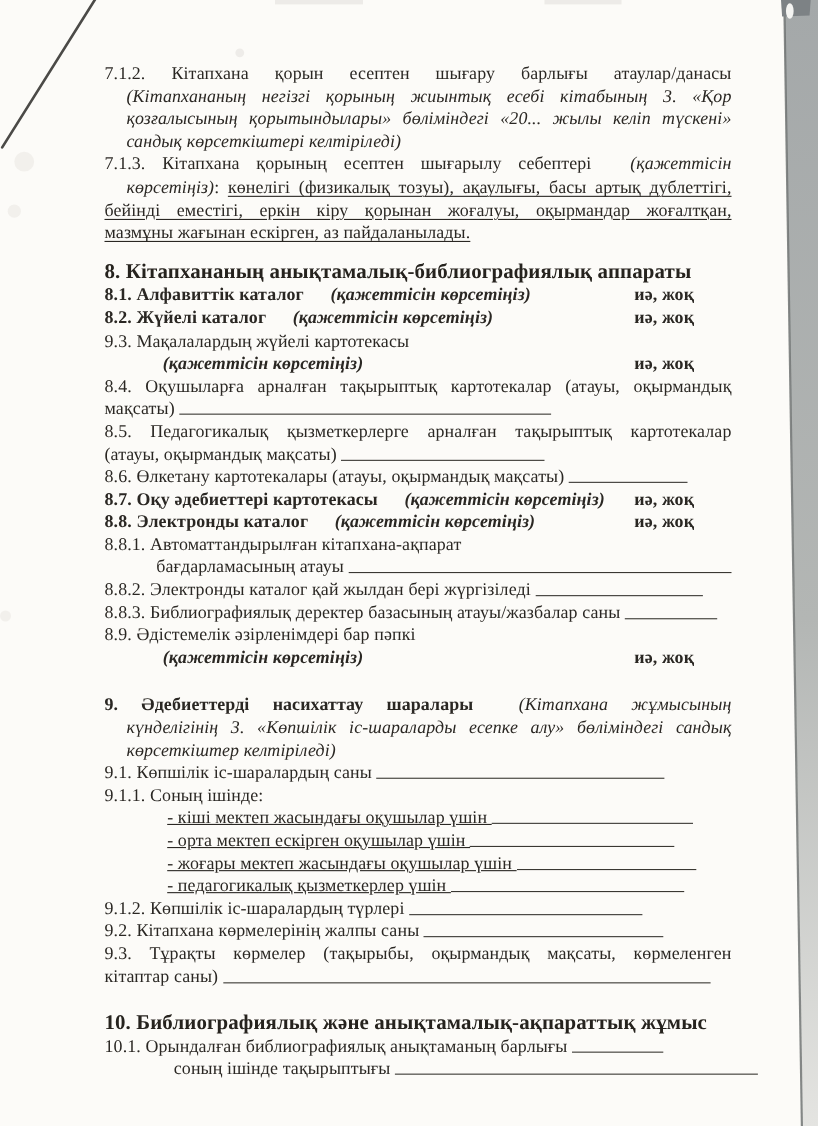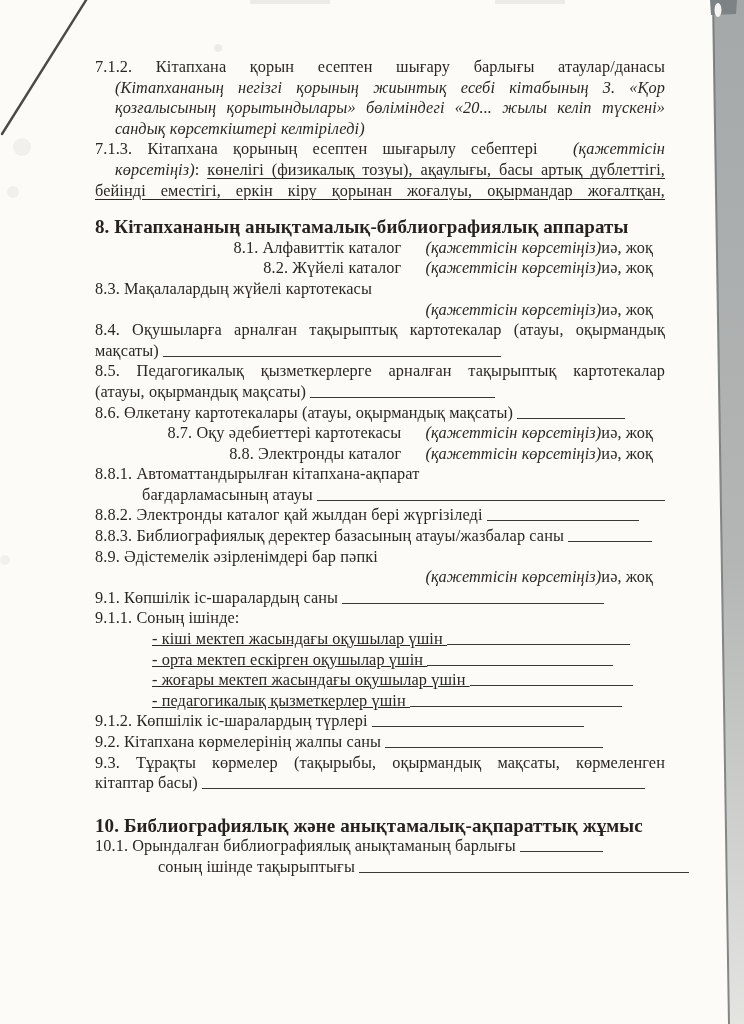--- a/index.html
+++ b/index.html
@@ -11,22 +11,22 @@
   .page{position:relative;width:744px;height:1024px;background:#fcfbf8;border-radius:26px;}
   .content{
     position:absolute;left:95px;top:57px;width:570px;
     font-size:16.3px;line-height:20.6px;color:#2a2723;
     letter-spacing:0.1px;
   }
   .jl{text-align:justify;text-align-last:justify;}
   .it{font-style:italic;margin-left:20px;}
   .b{font-weight:bold;}
   .ul{text-decoration:underline;text-decoration-thickness:1.3px;text-underline-offset:2.5px;}
-  .row{display:flex;justify-content:flex-end;white-space:nowrap;}
-  .ans{margin-right:12px;}
+  .row{display:flex;justify-content:space-between;white-space:nowrap;font-weight:bold;}
+  .ans{margin-right:34px;}
   .blank{display:inline-block;border-bottom:1.5px solid #3a3833;height:13px;margin-bottom:-1px;}
   .ind1{padding-left:33px;}
   .ind2{padding-left:47px;}
   .ind3{padding-left:57px;text-decoration:underline;}
   .ind4{padding-left:63px;}
   .nw{white-space:nowrap;}
   .gap16{margin-top:16px;}
   .gap22{margin-top:22px;}
   h3{margin:0;font-size:19px;line-height:20.6px;font-weight:bold;color:#26231e;}
   .artifacts{position:absolute;left:0;top:0;width:744px;height:1024px;pointer-events:none;}
@@ -46,35 +46,36 @@
     </div>
 
     <div>
       <div class="jl">
         <span>7.1.3. Кітапхана қорының есептен шығарылу себептері </span><span class="it">(қажеттісін</span>
       </div>
       <div class="jl">
         <span class="it">көрсетіңіз)</span><span>: </span><span class="ul">көнелігі (физикалық тозуы), ақаулығы, басы артық дублеттігі,</span>
       </div>
       <div class="jl ul">бейінді еместігі, еркін кіру қорынан жоғалуы, оқырмандар жоғалтқан,</div>
+      <div class="ul">мазмұны жағынан ескірген, аз пайдаланылады.</div>
     </div>
 
     <h3 class="gap16">8. Кітапхананың анықтамалық-библиографиялық аппараты</h3>
 
     <div class="row">
       <span><span>8.1. Алфавиттік каталог </span><span class="it">(қажеттісін көрсетіңіз)</span></span>
       <span class="ans">иә, жоқ</span>
     </div>
 
     <div class="row">
       <span><span>8.2. Жүйелі каталог </span><span class="it">(қажеттісін көрсетіңіз)</span></span>
       <span class="ans">иә, жоқ</span>
     </div>
 
-    <div>8.3. Мақалалардың жүйелі картотекасы</div>
+    <div>9.3. Мақалалардың жүйелі картотекасы</div>
     <div class="row">
       <span class="it ind1">(қажеттісін көрсетіңіз)</span>
       <span class="ans">иә, жоқ</span>
     </div>
 
     <div>
       <div class="jl">8.4. Оқушыларға арналған тақырыптық картотекалар (атауы, оқырмандық</div>
       <div class="nw"><span>мақсаты) </span><span class="blank" style="width:338px"></span></div>
     </div>
 
@@ -101,37 +102,44 @@
     <div class="nw"><span>8.8.2. Электронды каталог қай жылдан бері жүргізіледі </span><span class="blank" style="width:152px"></span></div>
 
     <div class="nw"><span>8.8.3. Библиографиялық деректер базасының атауы/жазбалар саны </span><span class="blank" style="width:84px"></span></div>
 
     <div>8.9. Әдістемелік әзірленімдері бар пәпкі</div>
     <div class="row">
       <span class="it ind1">(қажеттісін көрсетіңіз)</span>
       <span class="ans">иә, жоқ</span>
     </div>
 
+    <div class="gap22">
+      <div class="jl">
+        <span class="b">9. Әдебиеттерді насихаттау шаралары </span><span class="it">(Кітапхана жұмысының</span>
+      </div>
+      <div class="jl it">күнделігінің 3. «Көпшілік іс-шараларды есепке алу» бөліміндегі сандық</div>
+      <div class="it">көрсеткіштер келтіріледі)</div>
+    </div>
 
     <div class="nw"><span>9.1. Көпшілік іс-шаралардың саны </span><span class="blank" style="width:262px"></span></div>
 
     <div>9.1.1. Соның ішінде:</div>
 
     <div class="nw ind3"><span>- кіші мектеп жасындағы оқушылар үшін </span><span class="blank" style="width:183px"></span></div>
     <div class="nw ind3"><span>- орта мектеп ескірген оқушылар үшін </span><span class="blank" style="width:186px"></span></div>
     <div class="nw ind3"><span>- жоғары мектеп жасындағы оқушылар үшін </span><span class="blank" style="width:163px"></span></div>
     <div class="nw ind3"><span>- педагогикалық қызметкерлер үшін </span><span class="blank" style="width:212px"></span></div>
 
     <div class="nw"><span>9.1.2. Көпшілік іс-шаралардың түрлері </span><span class="blank" style="width:212px"></span></div>
 
     <div class="nw"><span>9.2. Кітапхана көрмелерінің жалпы саны </span><span class="blank" style="width:218px"></span></div>
 
     <div>
       <div class="jl">9.3. Тұрақты көрмелер (тақырыбы, оқырмандық мақсаты, көрмеленген</div>
-      <div class="nw"><span>кітаптар басы) </span><span class="blank" style="width:443px"></span></div>
+      <div class="nw"><span>кітаптар саны) </span><span class="blank" style="width:443px"></span></div>
     </div>
 
     <h3 class="gap22">10. Библиографиялық және анықтамалық-ақпараттық жұмыс</h3>
 
     <div class="nw"><span>10.1. Орындалған библиографиялық анықтаманың барлығы </span><span class="blank" style="width:83px"></span></div>
 
     <div class="nw ind4"><span>соның ішінде тақырыптығы </span><span class="blank" style="width:330px"></span></div>
 
   </div>
 

